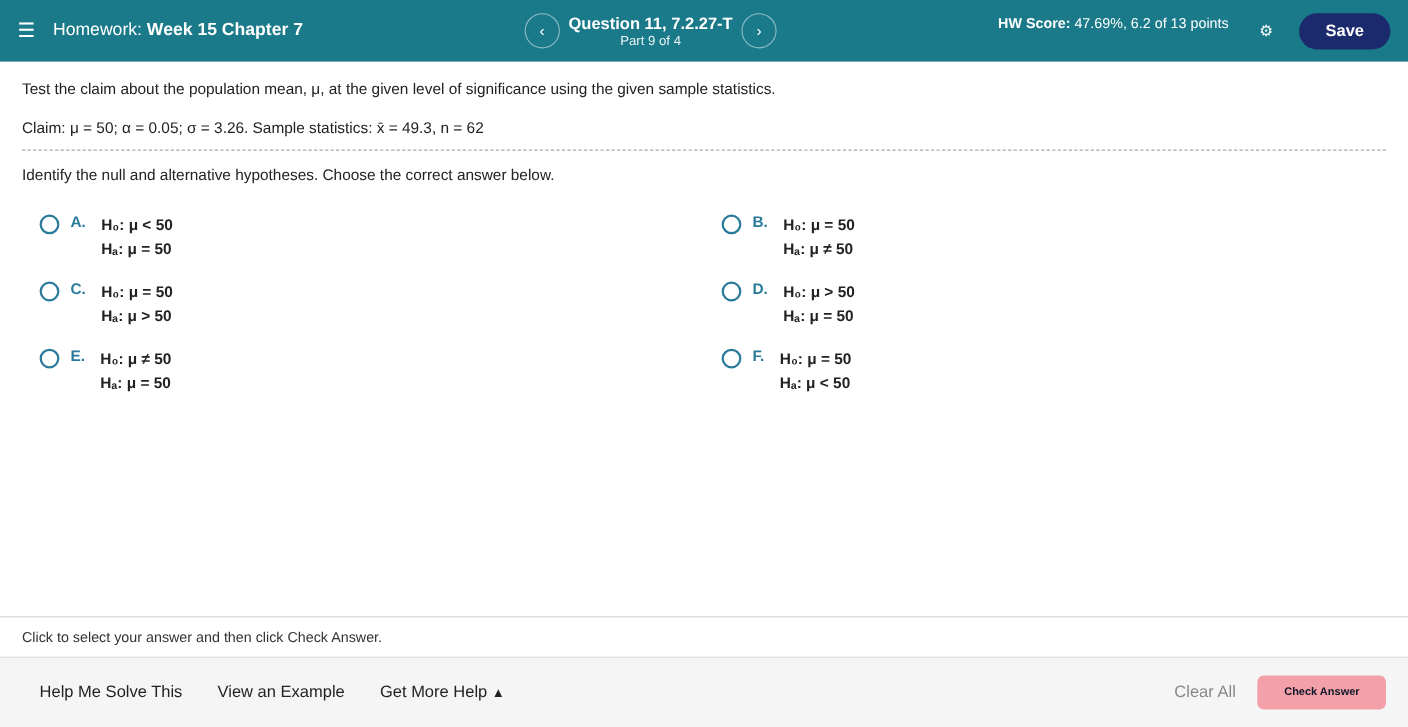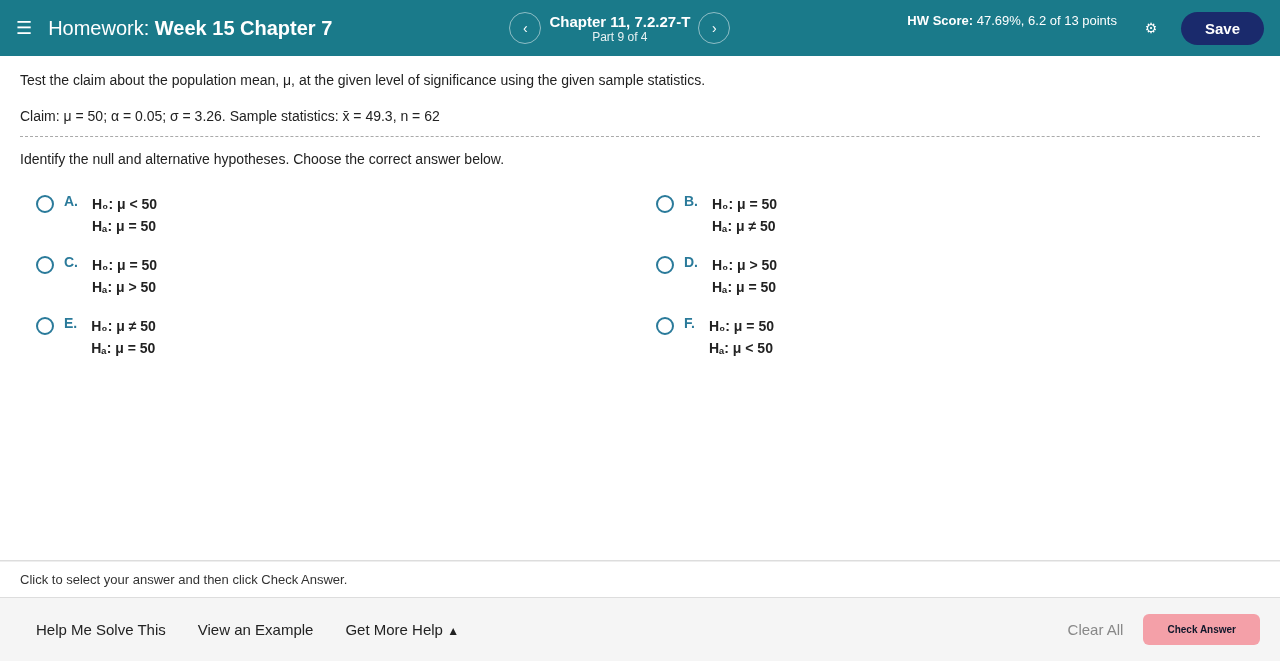--- a/index.html
+++ b/index.html
@@ -9,21 +9,21 @@
     .header {
       background: #1a7a8a;
       color: white;
       display: flex;
       align-items: center;
       padding: 0 16px;
       height: 56px;
       flex-shrink: 0;
     }
     .header-menu-icon { font-size: 18px; margin-right: 16px; cursor: pointer; }
-    .header-title { font-size: 20px; font-weight: normal; }
+    .header-title { font-size: 16px; font-weight: normal; }
     .header-title strong { font-weight: bold; }
     .header-nav { display: flex; align-items: center; margin: 0 auto; gap: 8px; }
     .nav-arrow {
       width: 32px; height: 32px; border-radius: 50%; border: 1px solid rgba(255,255,255,0.5);
       background: transparent; color: white; cursor: pointer; display: flex; align-items: center; justify-content: center; font-size: 14px;
     }
     .nav-question { text-align: center; color: white; }
     .nav-question .q-title { font-size: 15px; font-weight: bold; }
     .nav-question .q-part { font-size: 12px; opacity: 0.9; }
     .header-score { text-align: right; font-size: 13px; margin-right: 16px; }
@@ -98,21 +98,21 @@
   <span class="header-menu-icon">☰</span>
   <span class="header-title">
     <span>Homework:</span>
     <strong>Week 15 Chapter 7</strong>
   </span>
 
   <div class="header-nav">
     <button class="nav-arrow">‹</button>
     <div class="nav-question">
       <div class="q-title">
-        <span>Chapter 11,</span>
+        <span>Question 11,</span>
         <span>7.2.27-T</span>
       </div>
       <div class="q-part">Part 9 of 4</div>
     </div>
     <button class="nav-arrow">›</button>
   </div>
 
   <div class="header-score">
     <span class="score-line">
       <strong>HW Score:</strong>

